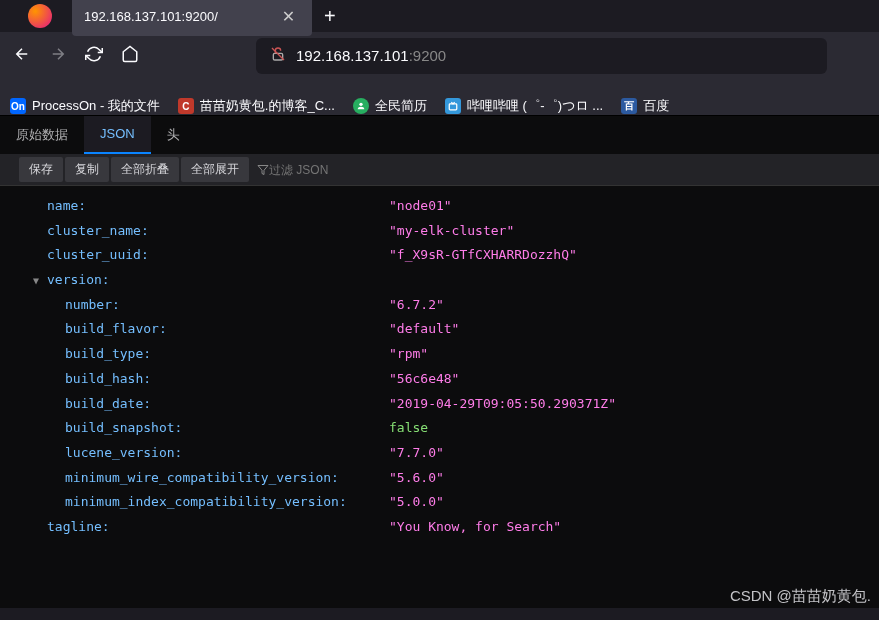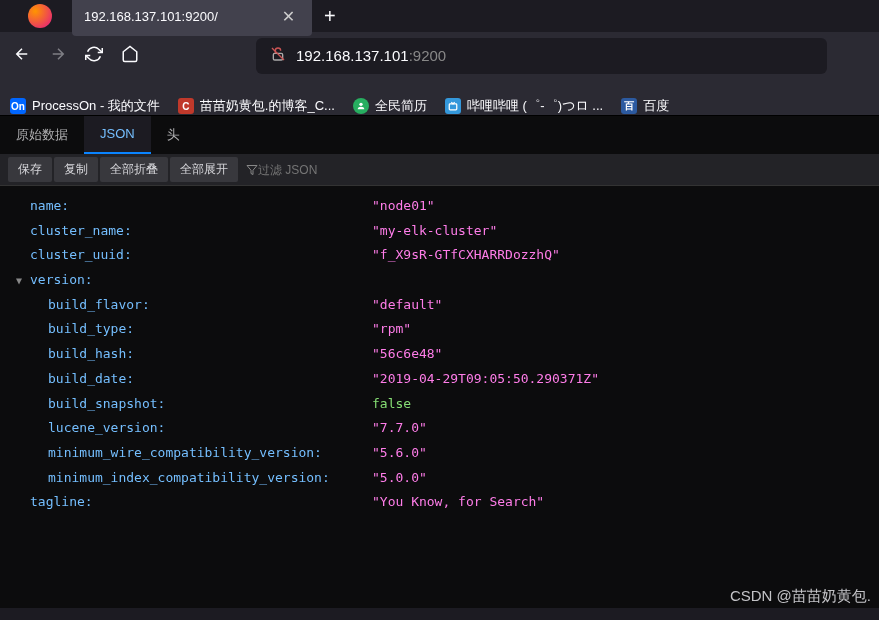--- a/index.html
+++ b/index.html
@@ -129,21 +129,21 @@
       color: #75bfff;
       border-bottom: 2px solid #0a84ff;
       background: #1c1b22;
     }
     
     .json-toolbar {
       height: 32px;
       background: #232327;
       display: flex;
       align-items: center;
-      padding: 4px 8px;
+      padding: 4px 19px;
       gap: 2px;
       font-size: 12px;
       border-bottom: 1px solid #333;
     }
     .tb-btn {
       background: #38383d;
       color: #d7d7db;
       padding: 4px 10px;
       cursor: pointer;
       border-radius: 2px;
@@ -173,20 +173,21 @@
       overflow: auto;
     }
     .json-row {
       display: flex;
       padding: 0 12px;
     }
     .json-key-cell {
       width: 360px;
       display: flex;
       align-items: center;
+      margin-left: 17px;
     }
     .expand-arrow {
       color: #888;
       font-size: 10px;
       width: 14px;
       display: inline-block;
       cursor: pointer;
     }
     .indent-0 { padding-left: 18px; }
     .indent-1 { padding-left: 36px; }
@@ -321,20 +322,26 @@
     <div class="json-string">"f_X9sR-GTfCXHARRDozzhQ"</div>
   </div>
   <div class="json-row">
     <div class="json-key-cell" style="padding-left:4px;">
         <span class="expand-arrow">▼</span>
         <span class="json-key">version:</span>
       </div>
   </div>
   <div class="json-row">
     <div class="json-key-cell indent-1">
+        <span class="json-key">number:</span>
+      </div>
+    <div class="json-string">"6.7.2"</div>
+  </div>
+  <div class="json-row">
+    <div class="json-key-cell indent-1">
         <span class="json-key">build_flavor:</span>
       </div>
     <div class="json-string">"default"</div>
   </div>
   <div class="json-row">
     <div class="json-key-cell indent-1">
         <span class="json-key">build_type:</span>
       </div>
     <div class="json-string">"rpm"</div>
   </div>

